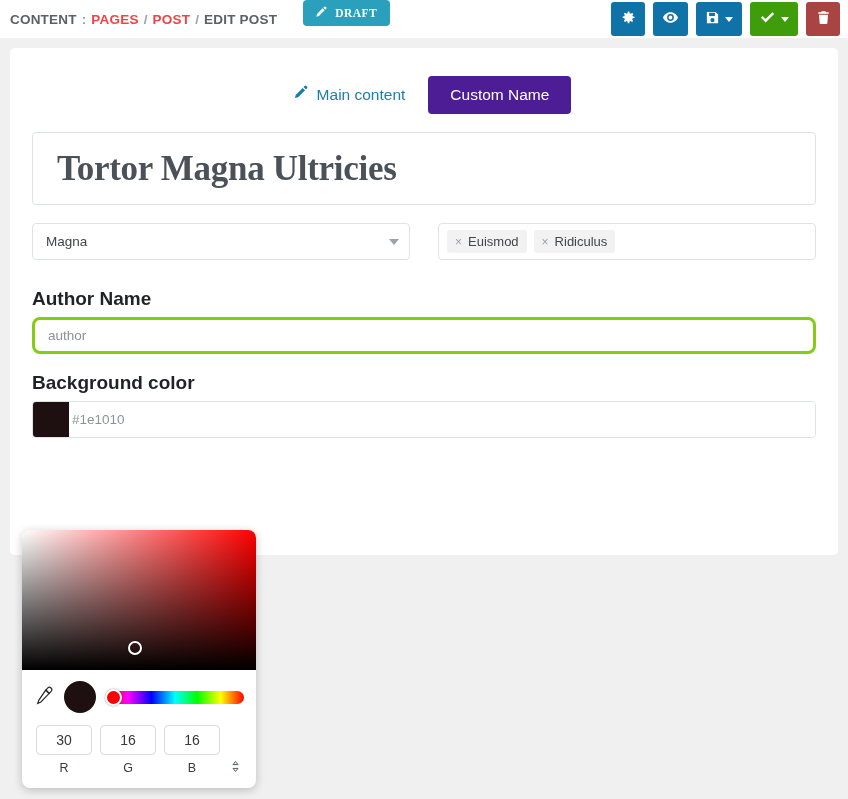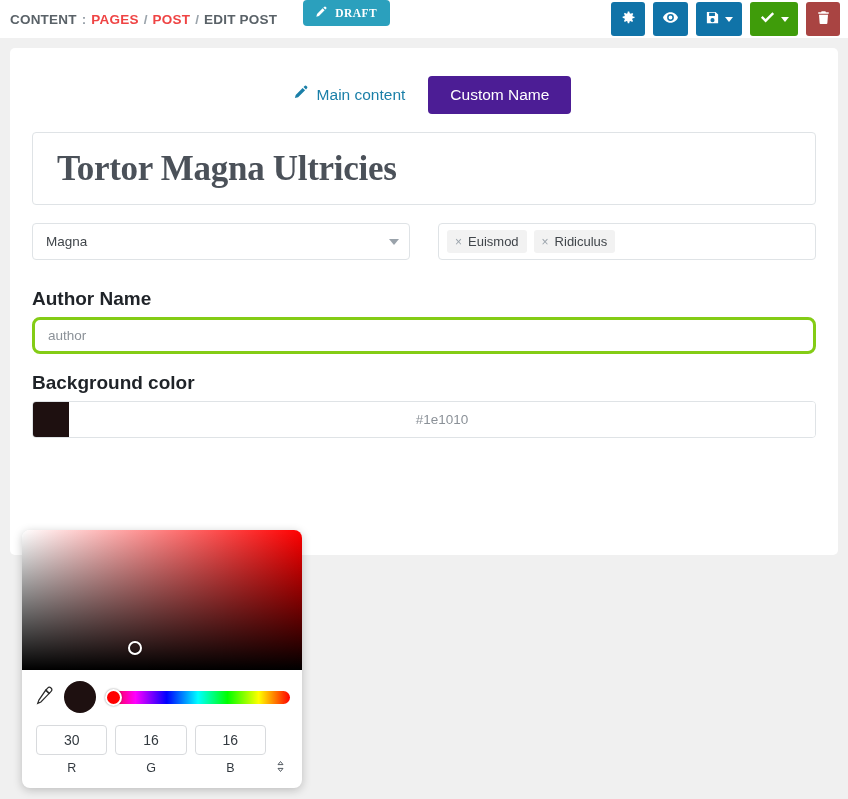--- a/index.html
+++ b/index.html
@@ -214,34 +214,33 @@
     overflow: hidden;
   }
   .color-swatch {
     width: 36px;
     flex: 0 0 36px;
     background: #1e1010;
   }
   .color-input {
     flex: 1;
     border: none;
-    padding: 0 13px;
+    padding: 0 3px;
     font-size: 13.5px;
     font-family: "Liberation Sans", sans-serif;
     color: #41464b;
     outline: none;
-    text-align: center;
   }
   .color-input::placeholder { color: #8b9198; }
 
   
   .picker {
     position: absolute;
     left: 22px; top: 530px;
-    width: 280px;
+    width: 234px;
     background: #ffffff;
     border-radius: 8px;
     box-shadow: 0 2px 10px rgba(0,0,0,.22);
     overflow: hidden;
   }
   .sv-area {
     position: relative;
     height: 140px;
     background:
       linear-gradient(to top, #000 0%, rgba(0,0,0,0) 100%),

